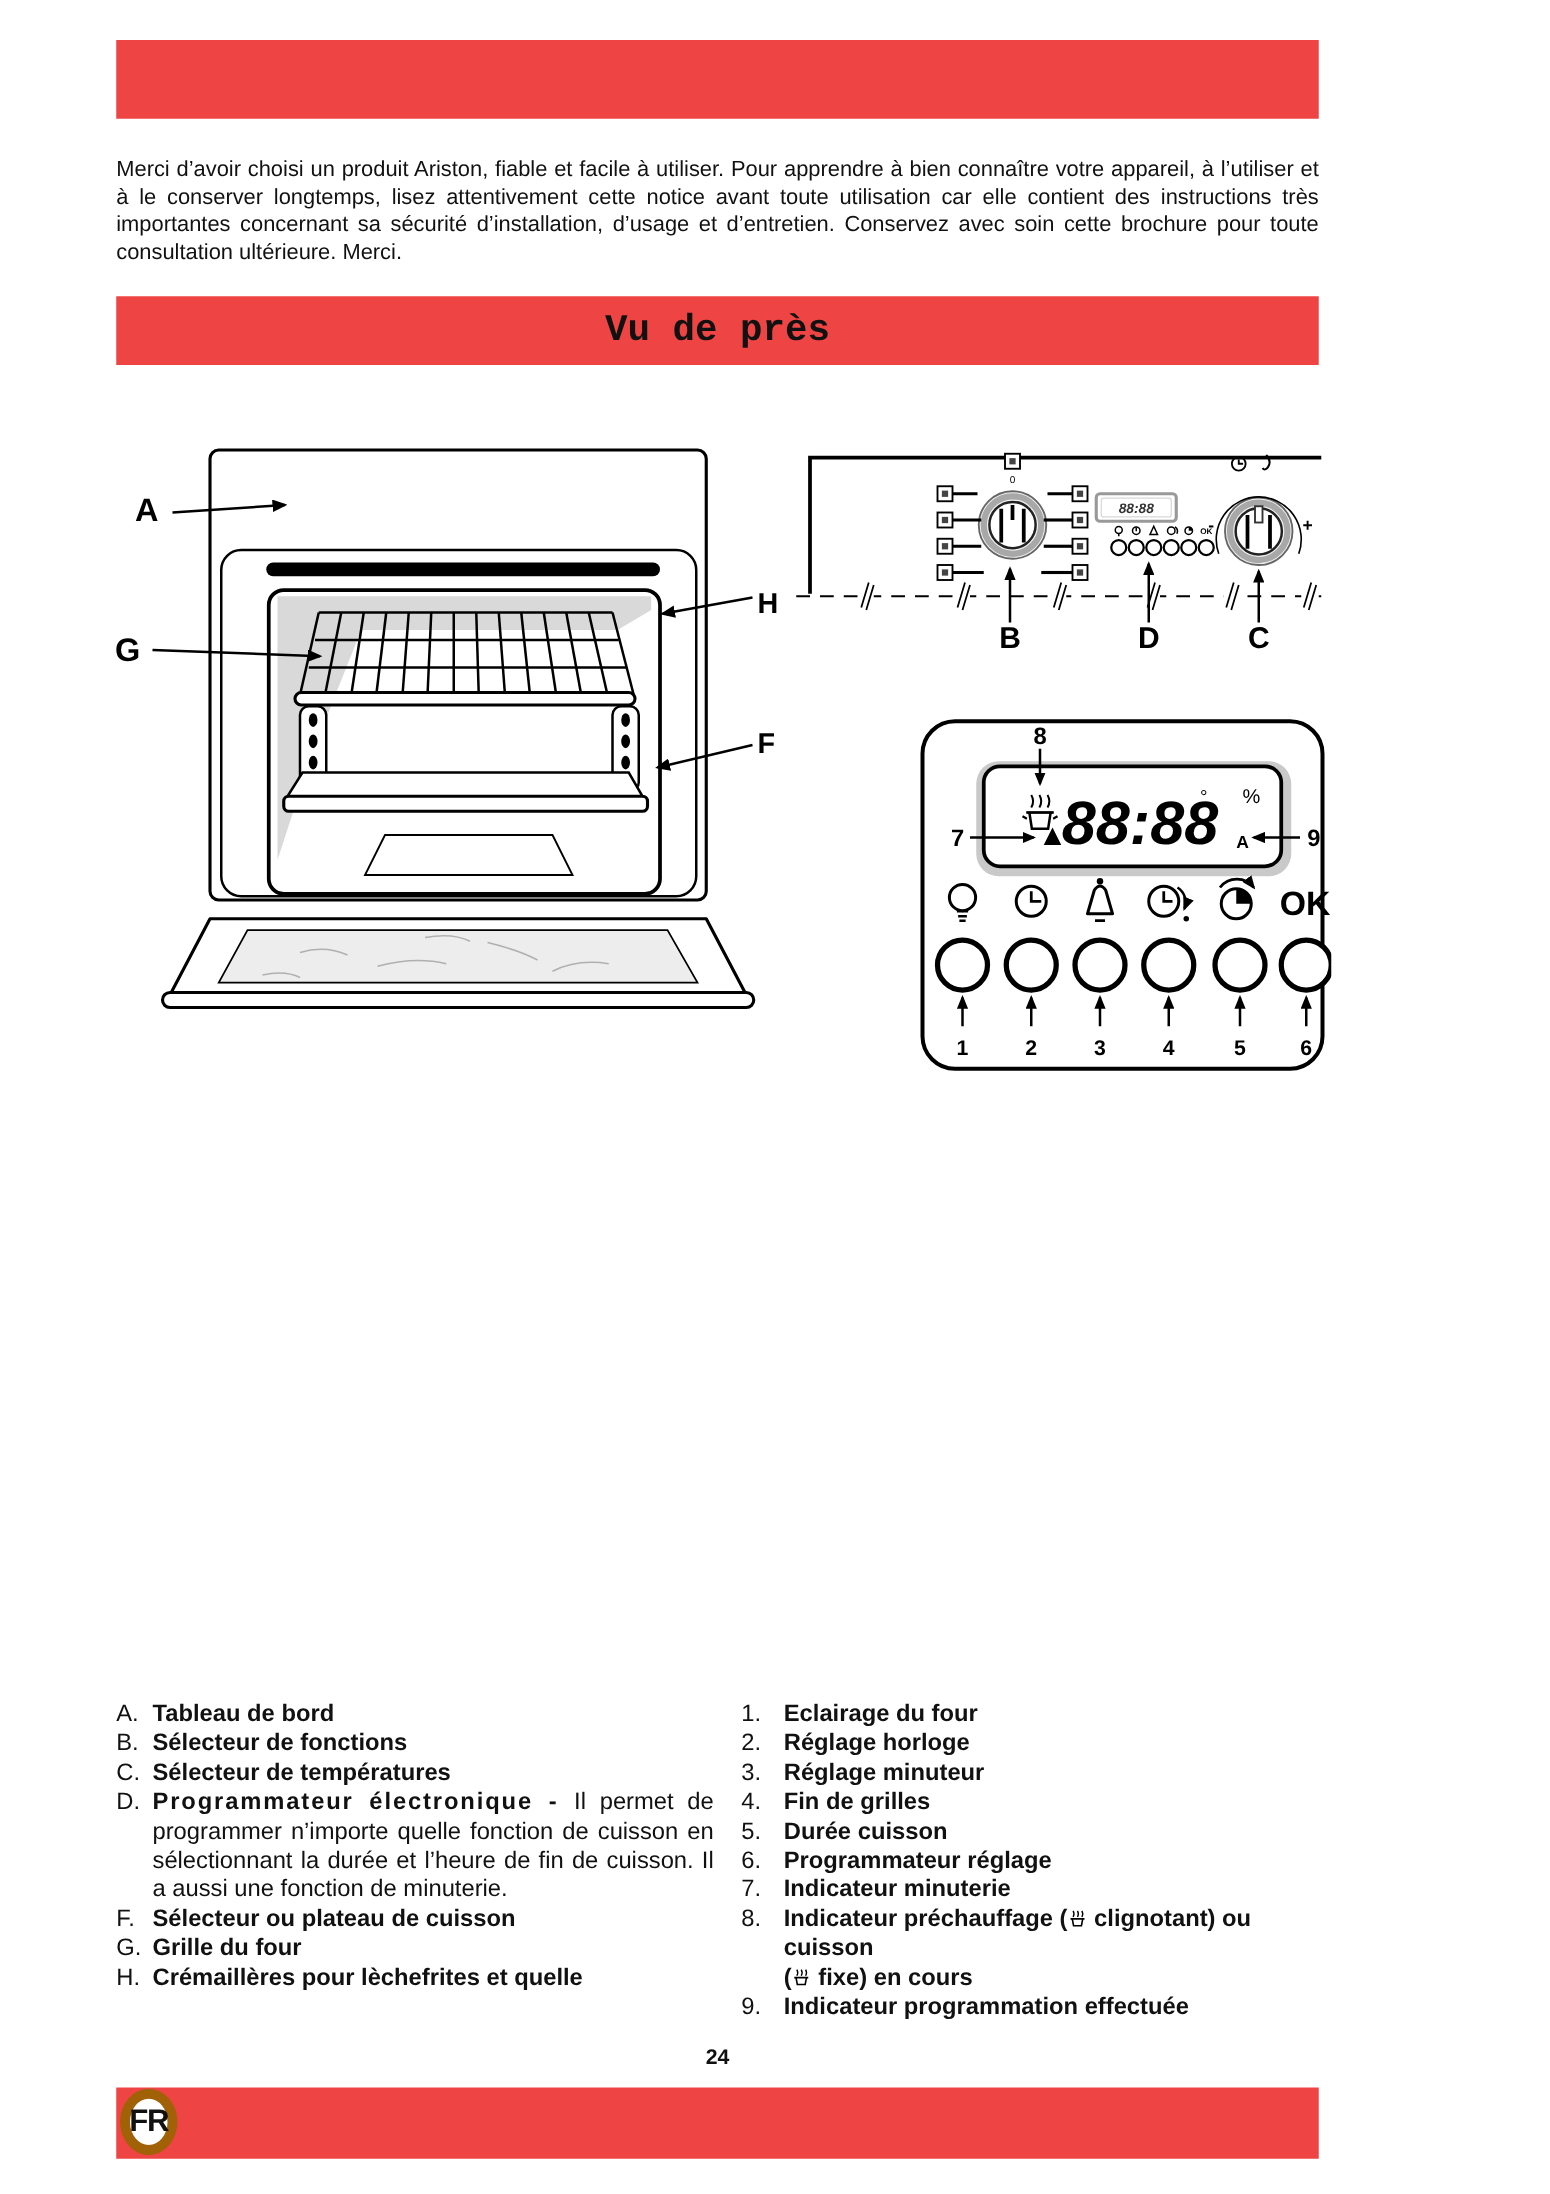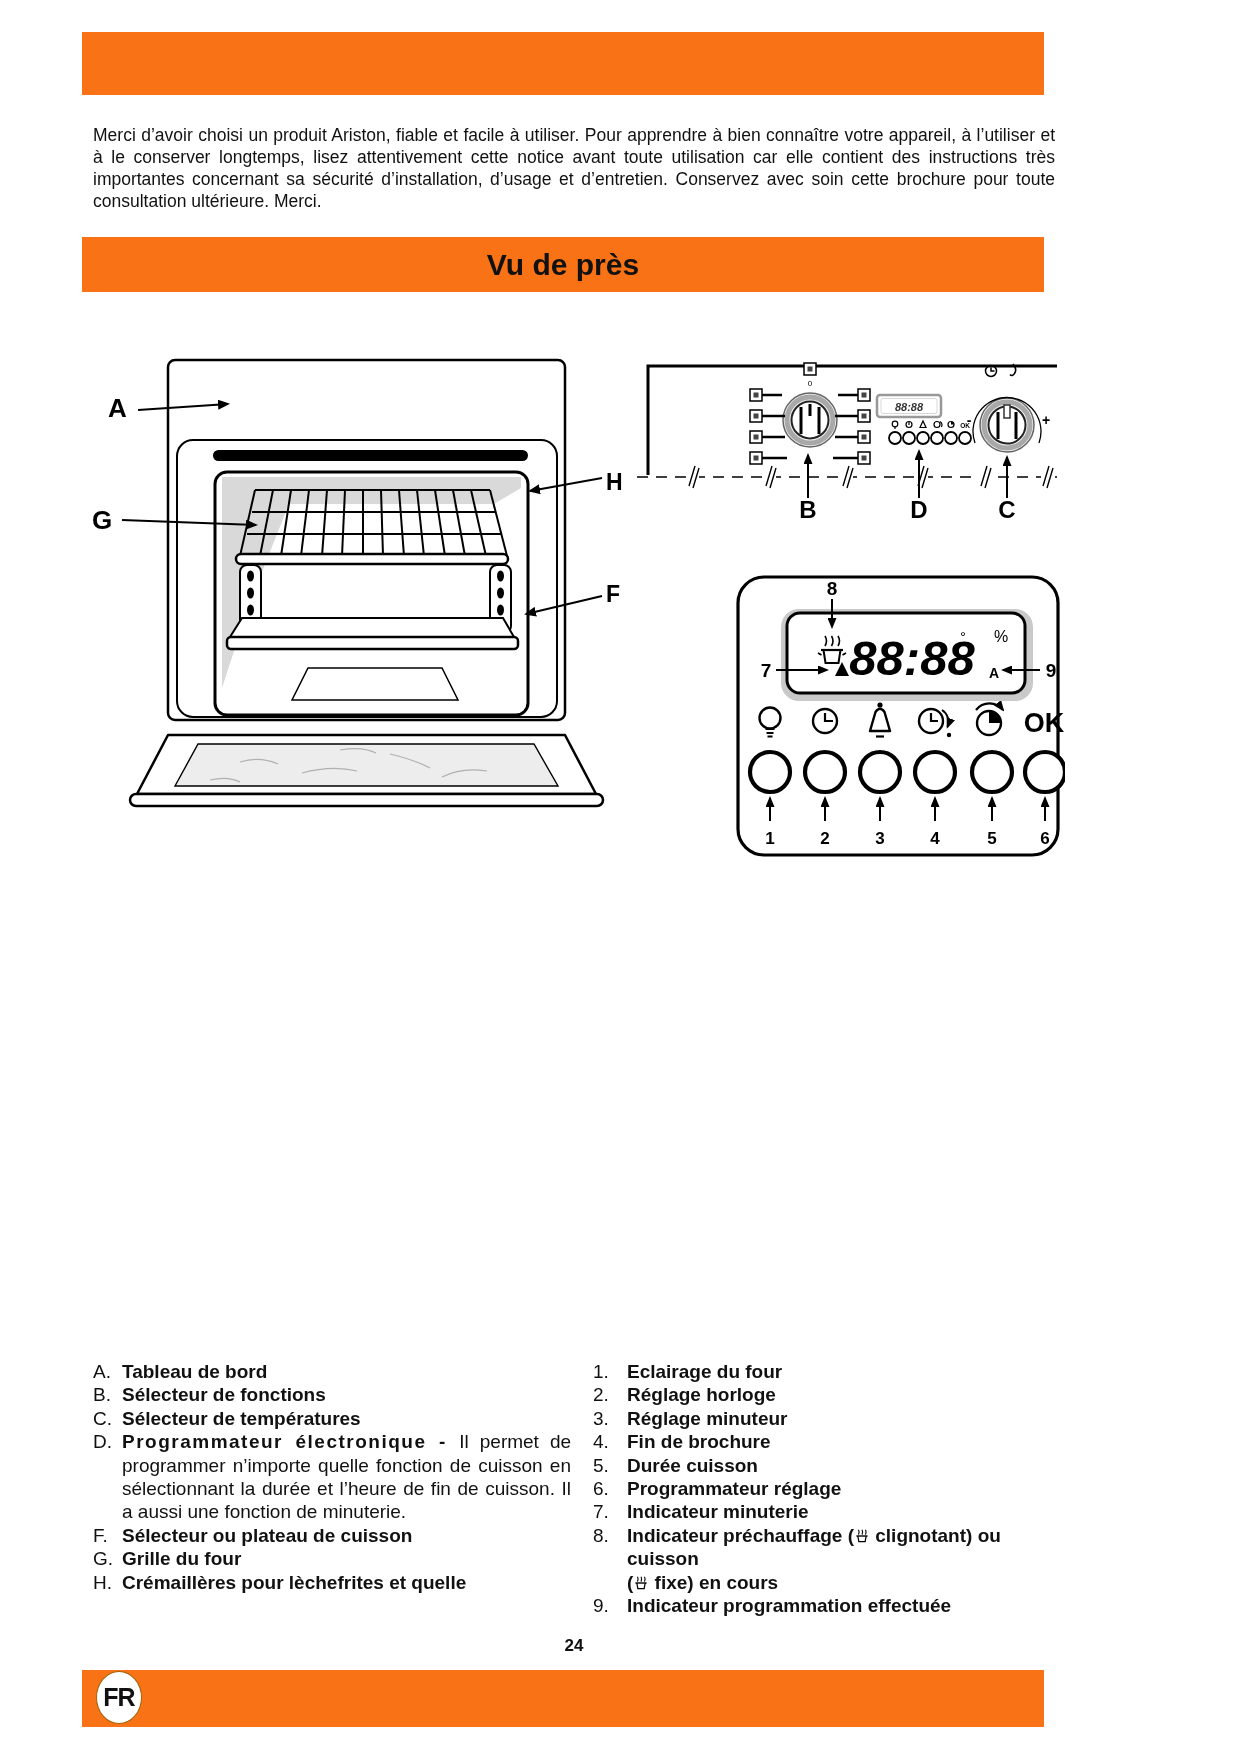--- a/index.html
+++ b/index.html
@@ -1,20 +1,20 @@
 <!DOCTYPE html>
 <html><head>
 <meta charset="utf-8">
 <style>
   html,body{margin:0;padding:0;}
   body{
     width:1240px;height:1755px;position:relative;background:#ffffff;
     font-family:"Liberation Sans",sans-serif;color:#111;overflow:hidden;
   }
-  .graybar{position:absolute;left:82px;width:962px;background:#f97316;}
+  .graybar{position:absolute;left:93px;width:962px;background:#ef4444;font-family:Liberation Mono, monospace;}
   .bar-top{top:32px;height:63px;}
   .bar-title{top:237px;height:55px;display:flex;align-items:center;justify-content:center;}
   .bar-title .t{font-size:30px;font-weight:bold;}
   .intro{
     position:absolute;left:93px;top:106px;width:962px;
     font-size:17.5px;line-height:22px;text-align:justify;
   }
   .svgbox{position:absolute;}
   .legend{position:absolute;top:1360px;font-size:19px;line-height:23.4px;}
   .legend-left{left:93px;width:478px;}
@@ -22,21 +22,21 @@
   .lg-row{display:flex;align-items:flex-start;}
   .lg-mk{flex:none;width:29px;}
   .legend-right .lg-mk{width:34px;}
   .lg-tx{flex:1;font-weight:bold;}
   .lg-tx.mixed{font-weight:normal;text-align:justify;}
   .lg-tx.mixed b{letter-spacing:1.5px;}
   .pot-ic{display:inline-block;vertical-align:-1px;}
   .footer{top:1670px;height:57px;}
   .fr-badge{
     position:absolute;left:96px;top:1671px;width:46px;height:53px;background:#fff;
-    border:1px solid #a16207;border-radius:50%;display:flex;align-items:center;justify-content:center;
+    border:8px solid #a16207;border-radius:50%;display:flex;align-items:center;justify-content:center;
     font-weight:bold;font-size:25px;letter-spacing:-1px;box-sizing:border-box;
   }
   .pagenum{position:absolute;left:93px;top:1636px;width:962px;text-align:center;font-weight:bold;font-size:17px;}
   svg text{font-family:"Liberation Sans",sans-serif;}
 </style>
 </head>
 <body>
 
 <div class="graybar bar-top"></div>
 
@@ -377,21 +377,21 @@
   <div class="lg-row">
     <span class="lg-mk">2.</span>
     <span class="lg-tx">Réglage horloge</span>
   </div>
   <div class="lg-row">
     <span class="lg-mk">3.</span>
     <span class="lg-tx">Réglage minuteur</span>
   </div>
   <div class="lg-row">
     <span class="lg-mk">4.</span>
-    <span class="lg-tx">Fin de brochure</span>
+    <span class="lg-tx">Fin de grilles</span>
   </div>
   <div class="lg-row">
     <span class="lg-mk">5.</span>
     <span class="lg-tx">Durée cuisson</span>
   </div>
   <div class="lg-row">
     <span class="lg-mk">6.</span>
     <span class="lg-tx">Programmateur réglage</span>
   </div>
   <div class="lg-row">

